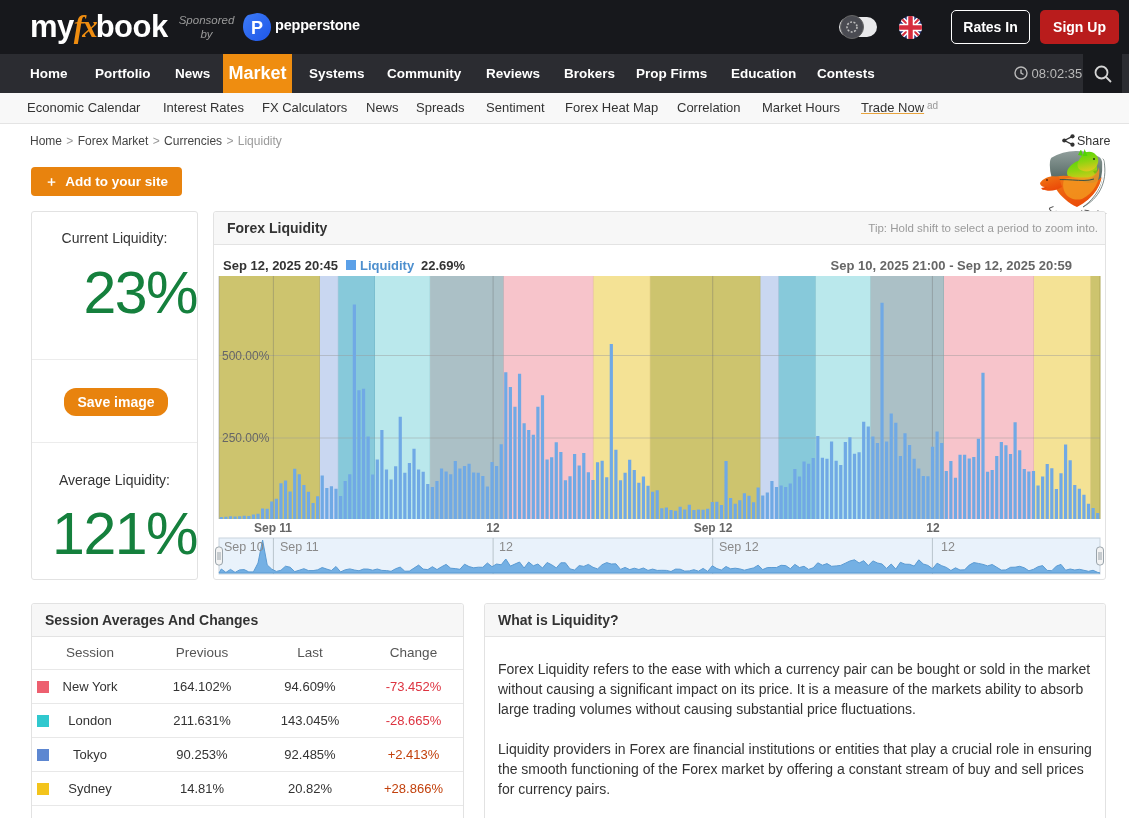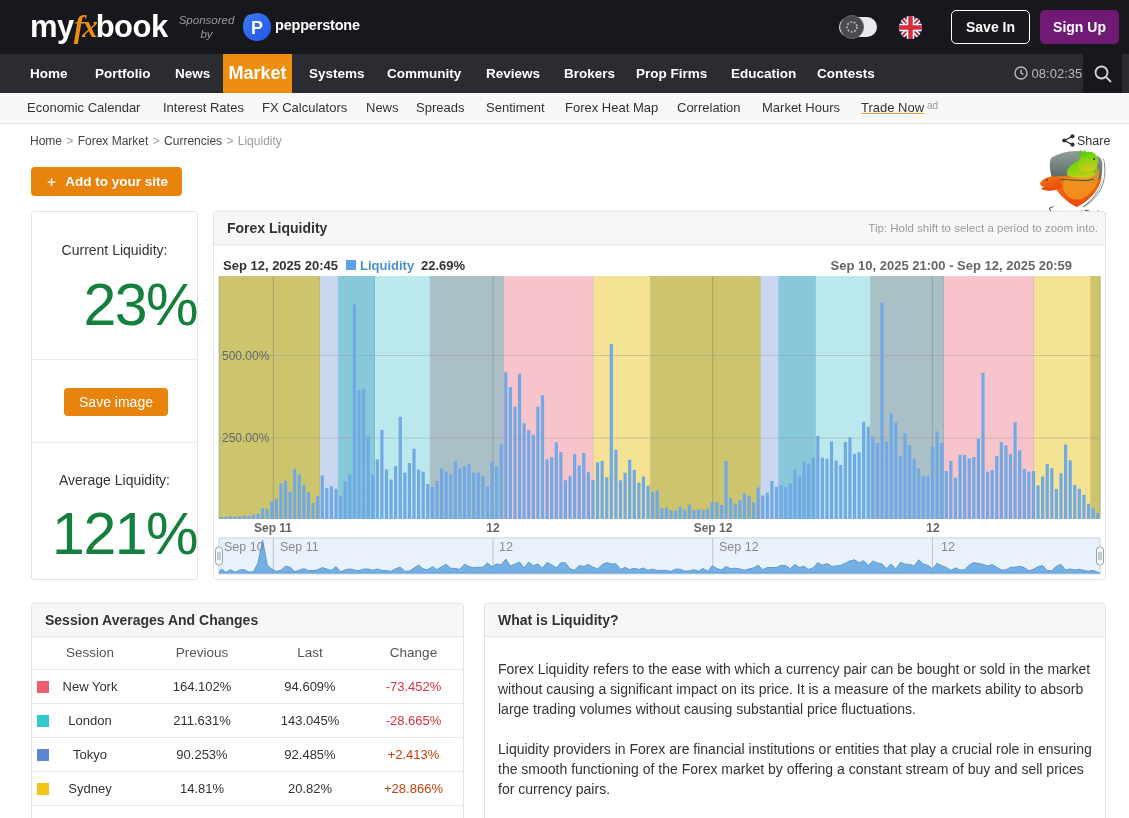--- a/index.html
+++ b/index.html
@@ -7,21 +7,21 @@
 .top{position:absolute;left:0;top:0;width:1129px;height:54px;background:#17181c}
 .logo{position:absolute;left:30px;top:9px;font-size:31px;font-weight:bold;color:#fff;letter-spacing:-0.5px}
 .logo .fx{color:#ef8d10;font-style:italic;font-family:"Liberation Serif",serif;font-weight:bold;letter-spacing:-2px}
 .spons{position:absolute;left:178px;top:13px;width:57px;text-align:center;font-style:italic;font-size:11.5px;color:#9a9a9a;line-height:14px}
 .pep{position:absolute;left:243px;top:13px}
 .pepname{position:absolute;left:275px;top:17px;color:#fff;font-size:14.5px;font-weight:bold;letter-spacing:-0.2px}
 .toggle{position:absolute;left:839px;top:17px;width:38px;height:20px;background:#e9e9eb;border-radius:10px}
 .knob{position:absolute;left:1px;top:-2px;width:24px;height:24px;border-radius:50%;background:#4a4b52;border:1px solid #666}
 .signin{position:absolute;left:951px;top:10px;width:79px;height:34px;border:1px solid #fff;border-radius:5px;
  color:#fff;font-size:14px;font-weight:bold;text-align:center;line-height:32px}
-.signup{position:absolute;left:1040px;top:10px;width:79px;height:34px;background:#701a75;border-radius:5px;
+.signup{position:absolute;left:1040px;top:10px;width:79px;height:34px;background:#b91c1c;border-radius:5px;
  color:#fff;font-size:14px;font-weight:bold;text-align:center;line-height:34px}
 
 .nav{position:absolute;left:0;top:54px;width:1129px;height:39px;background:#2b2c31}
 .nav a{position:absolute;top:0;height:39px;line-height:39px;color:#fff;font-size:13.5px;font-weight:bold;text-decoration:none}
 .mtab{position:absolute;left:223px;top:0;width:69px;height:39px;background:#ef8d10;text-align:center}
 .mtab span{color:#fff;font-size:18px;font-weight:bold;line-height:39px}
 .clock{position:absolute;left:1014px;top:0;height:39px;line-height:39px;color:#b9b9b9;font-size:13px;white-space:nowrap;overflow:hidden;width:73px}
 .srch{position:absolute;left:1083px;top:0;width:39px;height:39px;background:#17181c}
 
 .subnav{position:absolute;left:0;top:93px;width:1129px;height:31px;background:#f8f8f8;border-bottom:1px solid #e4e4e4}
@@ -33,22 +33,22 @@
 .share{position:absolute;left:1062px;top:134px;font-size:12.5px;color:#333}
 
 .addbtn{position:absolute;left:31px;top:167px;width:151px;height:29px;background:#e8830e;border-radius:4px;
  color:#fff;font-size:13.5px;font-weight:bold;text-align:center;line-height:29px}
 
 .card{position:absolute;background:#fff;border:1px solid #e2e2e2;border-radius:3px}
 .chead{height:33px;background:#f7f7f7;border-bottom:1px solid #e3e3e3;border-radius:3px 3px 0 0;
  font-size:14px;font-weight:bold;color:#333;line-height:33px;padding-left:13px}
 .statlbl{font-size:14px;color:#333;text-align:center}
 .statval{font-size:59px;color:#15803d;text-align:right;letter-spacing:-1.5px}
-.savebtn{position:absolute;left:32px;top:176px;width:104px;height:28px;background:#e8830e;border-radius:4px;
- color:#fff;font-size:14px;font-weight:normal;text-align:center;line-height:28px}
+.savebtn{position:absolute;left:32px;top:176px;width:104px;height:28px;background:#e8830e;border-radius:12px;
+ color:#fff;font-size:14px;font-weight:bold;text-align:center;line-height:28px}
 .tip{position:absolute;right:7px;top:0;font-size:11.5px;color:#9b9b9b;font-weight:normal}
 
 table.sess{width:100%;border-collapse:collapse;font-size:13px;color:#333}
 table.sess td,table.sess th{border-bottom:1px solid #e8e8e8;text-align:center;font-weight:normal}
 table.sess th{color:#555;height:32px;font-size:13.5px}
 table.sess td{height:34px}
 .sq{display:inline-block;width:12px;height:12px;vertical-align:middle}
 .neg{color:#dd3340}.pos{color:#c2410c}
 .para{font-size:14px;color:#333;line-height:20px}
 </style></head><body>
@@ -78,21 +78,21 @@
         </clipPath>
       </defs>
 <g clip-path="url(#fc)">
         <rect width="23" height="23" fill="#28347c"></rect>
 <path d="M0 0 23 23 M23 0 0 23" stroke="#fff" stroke-width="5"></path>
 <path d="M0 0 23 23 M23 0 0 23" stroke="#d62d3e" stroke-width="2"></path>
 <path d="M11.5 0 V23 M0 11.5 H23" stroke="#fff" stroke-width="7.5"></path>
 <path d="M11.5 0 V23 M0 11.5 H23" stroke="#d62d3e" stroke-width="4.5"></path>
       </g>
     </svg>
-<div class="signin">Save In</div>
+<div class="signin">Rates In</div>
 <div class="signup">Sign Up</div>
 </div>
 <div class="nav">
 <a style="left:30px">Home</a>
 <a style="left:95px">Portfolio</a>
 <a style="left:175px">News</a>
 <a style="left:309px">Systems</a>
 <a style="left:387px">Community</a>
 <a style="left:486px">Reviews</a>
 <a style="left:564px">Brokers</a>
@@ -168,21 +168,21 @@
 <path d="M55 24 l5 -1 l-3 4 Z" fill="#7dbd10"></path>
 <circle cx="56" cy="12" r="1" fill="#1c3510"></circle>
 <path d="M2 36 C6 30 14 28 21 30 L24 40 C18 44 10 45 4 42 L7 40 C4 40 2 38 2 36 Z" fill="url(#ob2)"></path>
 <path d="M3 41 l6 -1 -4 3 Z" fill="#e84607"></path>
 <circle cx="9" cy="33" r="0.9" fill="#5a2208"></circle>
 </svg>
 <div style="position:absolute;left:1040px;top:204px;width:66px;text-align:right;font-size:10.5px;color:#555;white-space:nowrap">ــسجس&nbsp;بروكر</div>
 <div class="addbtn">＋&nbsp; Add to your site</div>
 <div class="card" style="left:31px;top:211px;width:167px;height:369px">
 <div style="position:absolute;left:0;top:0;width:165px;height:148px;border-bottom:1px solid #ececec">
-<div class="statlbl" style="margin-top:30px">Current Liquidity:</div>
+<div class="statlbl" style="margin-top:18px">Current Liquidity:</div>
 <div class="statval" style="margin-top:13px">23%</div>
     </div>
 <div style="position:absolute;left:0;top:148px;width:165px;height:83px;border-bottom:1px solid #ececec"></div>
 <div class="savebtn">Save image</div>
 <div class="statlbl" style="position:absolute;left:0;top:260px;width:165px">Average Liquidity:</div>
 <div class="statval" style="position:absolute;left:0;top:288px;width:165px">121%</div>
 </div>
 <div class="card" style="left:213px;top:211px;width:893px;height:369px">
 <div class="chead">Forex Liquidity<span class="tip" style="top:0;line-height:33px">Tip: Hold shift to select a period to zoom into.</span></div>
 </div>

